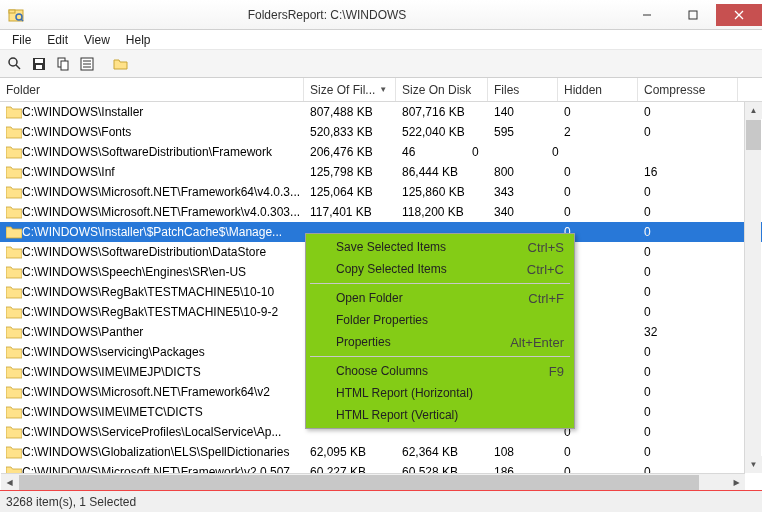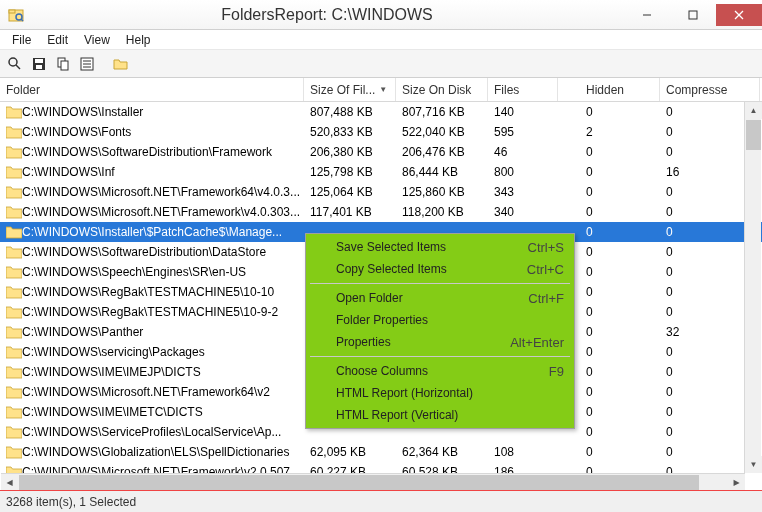--- a/index.html
+++ b/index.html
@@ -1,20 +1,20 @@
 <!DOCTYPE html>
 <html><head>
 <meta charset="utf-8">
 <style>
 * { margin: 0; padding: 0; box-sizing: border-box; font-family: "Segoe UI", Tahoma, sans-serif; font-size: 12px; }
 body { background: #fff; width: 762px; height: 512px; overflow: hidden; position: relative; }
 
 .titlebar { height: 30px; background: linear-gradient(#fff, #f5f5f5); display: flex; align-items: center; border-bottom: 1px solid #d0d0d0; }
 .titlebar-icon { width: 16px; height: 16px; margin: 0 6px 0 8px; }
-.titlebar-title { flex: 1; text-align: center; color: #333; font-size: 16px; }
+.titlebar-title { flex: 1; text-align: center; color: #333; font-size: 12px; }
 .titlebar-buttons { display: flex; }
 .titlebar-btn { width: 46px; height: 22px; display: flex; align-items: center; justify-content: center; cursor: pointer; }
 .titlebar-btn.close { background: #c75050; color: #fff; }
 .titlebar-btn svg { width: 10px; height: 10px; }
 
 .menubar { height: 20px; background: #fff; display: flex; align-items: center; padding: 0 4px; border-bottom: 1px solid #e8e8e8; }
 .menubar-item { padding: 2px 8px; cursor: pointer; color: #222; }
 
 .toolbar { height: 28px; background: #f5f5f5; display: flex; align-items: center; padding: 0 4px; gap: 2px; border-bottom: 1px solid #d0d0d0; }
 .toolbar-btn { width: 22px; height: 22px; display: flex; align-items: center; justify-content: center; cursor: pointer; }
@@ -27,21 +27,21 @@
 .row { height: 20px; display: flex; align-items: center; }
 .row.selected { background: #2878d8; color: #fff; }
 .cell { padding: 2px 6px; white-space: nowrap; overflow: hidden; text-overflow: ellipsis; }
 .folder-cell { display: flex; align-items: center; gap: 0; }
 .folder-icon { width: 16px; height: 14px; flex-shrink: 0; }
 
 .col-folder { width: 304px; }
 .col-size { width: 92px; }
 .col-disk { width: 92px; }
 .col-files { width: 70px; }
-.col-hidden { width: 80px; margin-left: 22px; }
+.col-hidden { width: 80px; }
 .col-compressed { width: 100px; }
 
 .statusbar { position: absolute; bottom: 0; left: 0; right: 0; height: 22px; background: #f0f0f0; border-top: 1px solid #ef4444; display: flex; align-items: center; padding: 0 6px; color: #333; }
 
 .scrollbar-h { position: absolute; bottom: 22px; left: 1px; right: 17px; height: 17px; background: #f0f0f0; border-top: 1px solid #d8d8d8; display: flex; align-items: center; }
 .scrollbar-v { position: absolute; top: 102px; right: 1px; bottom: 39px; width: 17px; background: #f0f0f0; border-left: 1px solid #d8d8d8; display: flex; flex-direction: column; }
 .scroll-btn { width: 17px; height: 17px; background: #f0f0f0; display: flex; align-items: center; justify-content: center; font-size: 8px; color: #555; cursor: pointer; }
 .scroll-thumb-h { height: 15px; background: #c8c8c8; margin: 1px; width: 680px; }
 .scroll-thumb-v { width: 15px; background: #c8c8c8; margin: 1px; height: 30px; }
 .scroll-track-v { flex: 1; display: flex; flex-direction: column; }
@@ -167,21 +167,20 @@
       <div class="cell col-hidden">2</div>
       <div class="cell col-compressed">0</div>
     </div>
     <div class="row">
       <div class="cell col-folder folder-cell">
         <svg class="folder-icon" viewBox="0 0 16 14">
           <path d="M0 2 L5 2 L6.5 4 L16 4 L16 13 L0 13 Z" fill="#ffe28a" stroke="#c9a536" stroke-width="0.8"></path>
         </svg>
         <span>C:\WINDOWS\SoftwareDistribution\Framework</span>
       </div>
-      <div class="cell col-size">206,380 KB</div>
       <div class="cell col-disk">206,476 KB</div>
       <div class="cell col-files">46</div>
       <div class="cell col-hidden">0</div>
       <div class="cell col-compressed">0</div>
     </div>
     <div class="row">
       <div class="cell col-folder folder-cell">
         <svg class="folder-icon" viewBox="0 0 16 14">
           <path d="M0 2 L5 2 L6.5 4 L16 4 L16 13 L0 13 Z" fill="#ffe28a" stroke="#c9a536" stroke-width="0.8"></path>
         </svg>

